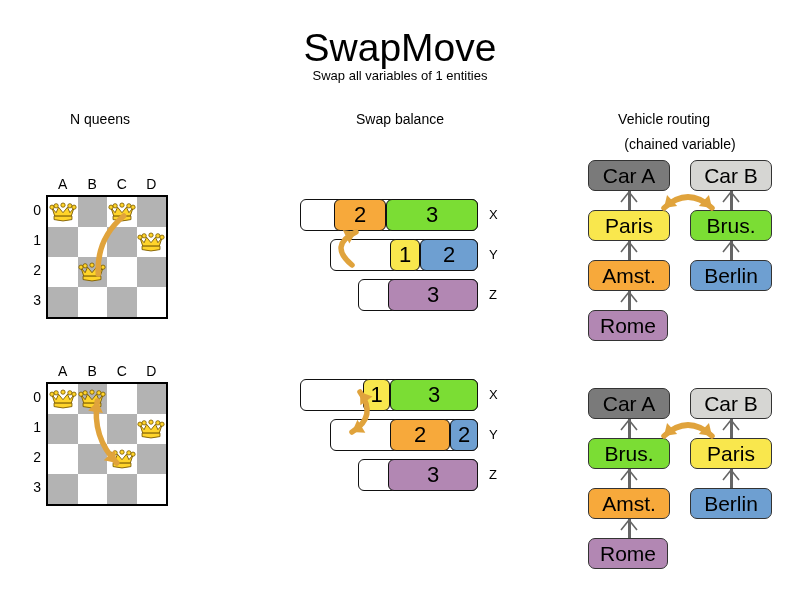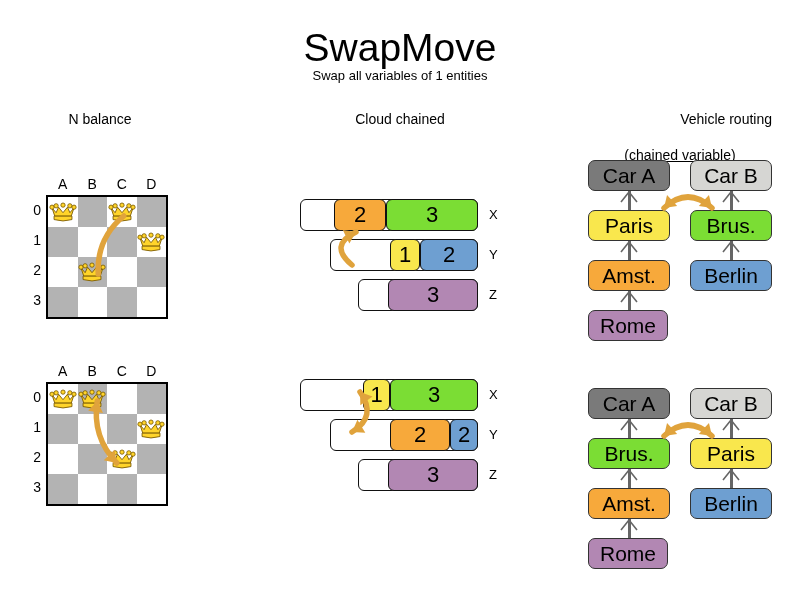--- a/index.html
+++ b/index.html
@@ -128,26 +128,26 @@
 
   
   .swap-svg { position: absolute; overflow: visible; pointer-events: none; }
 </style>
 </head>
 <body>
 
 <div id="page-title">SwapMove</div>
 <div id="page-subtitle">Swap all variables of 1 entities</div>
 
-<div class="section-title" style="left:20px; top:110px; width:160px;">N balance</div>
-
-<div class="section-title" style="left:315px; top:110px; width:170px;">Cloud chained</div>
-
-<div class="section-title" style="left:592px; top:110px; width:180px;text-align:right;">Vehicle routing</div>
-<div class="section-title" style="left:590px; top:146px; width:180px;text-decoration:underline;">(chained variable)</div>
+<div class="section-title" style="left:20px; top:110px; width:160px;">N queens</div>
+
+<div class="section-title" style="left:315px; top:110px; width:170px;">Swap balance</div>
+
+<div class="section-title" style="left:574px; top:110px; width:180px;">Vehicle routing</div>
+<div class="section-title" style="left:590px; top:135px; width:180px;">(chained variable)</div>
 
 <div id="nq-before-labels">
     <div class="col-label" style="left: 48px; top: 176px;">A</div>
     <div class="col-label" style="left: 77.5px; top: 176px;">B</div>
     <div class="col-label" style="left: 107px; top: 176px;">C</div>
     <div class="col-label" style="left: 136.5px; top: 176px;">D</div>
     <div class="row-label" style="left: 27px; top: 202px;">0</div>
     <div class="row-label" style="left: 27px; top: 232px;">1</div>
     <div class="row-label" style="left: 27px; top: 262px;">2</div>
     <div class="row-label" style="left: 27px; top: 292px;">3</div>

